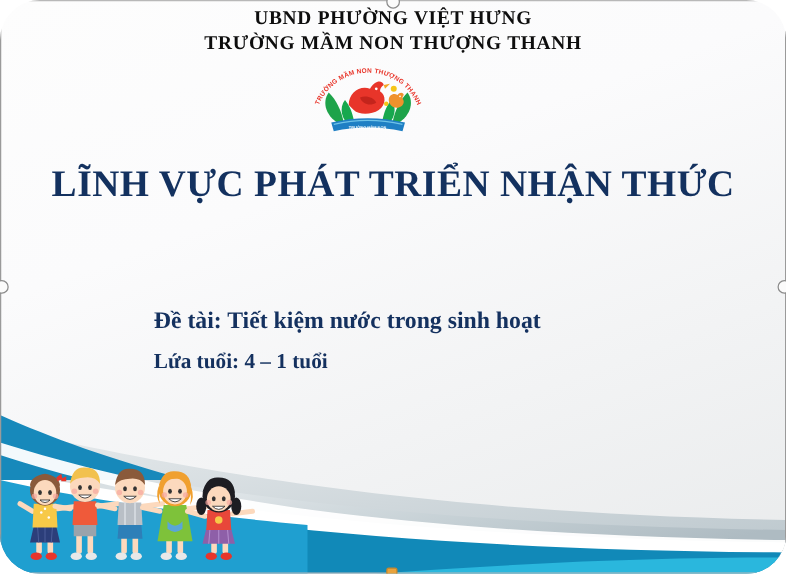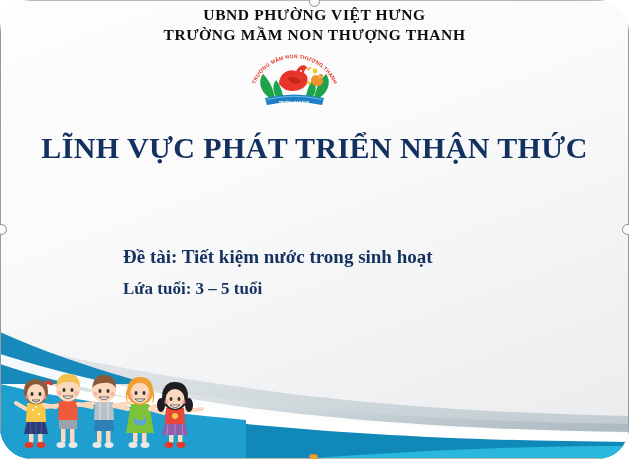--- a/index.html
+++ b/index.html
@@ -258,21 +258,21 @@
       <path d="M22,48 Q51,41 81,48 L79,55 Q51,49 24,55 Z" fill="#1f7fc4"></path>
       <path d="M24,49.5 Q51,43 79,49.5" stroke="#6fc3e8" stroke-width="0.9" fill="none"></path>
       <text x="51" y="53.6" font-size="3.1" fill="#ffffff" text-anchor="middle" font-family="'Liberation Sans',sans-serif" font-weight="bold">TRƯỜNG MẦM NON</text>
     </svg>
   </div>
 
   <div class="main-title">LĨNH VỰC PHÁT TRIỂN NHẬN THỨC</div>
 
   <div class="body-block">
     <div class="b1">Đề tài: Tiết kiệm nước trong sinh hoạt</div>
-    <div class="b2">Lứa tuổi: 3 – 5 tuổi</div>
+    <div class="b2">Lứa tuổi: 4 – 1 tuổi</div>
   </div>
 
   <div class="sel-border sel-left"></div>
   <div class="sel-border sel-right"></div>
   <div class="sel-border sel-top"></div>
   <div class="sel-border sel-bottom"></div>
   <div class="handle h-top"></div>
   <div class="handle h-left"></div>
   <div class="handle h-right"></div>
   <div class="handle h-bottom"></div>

